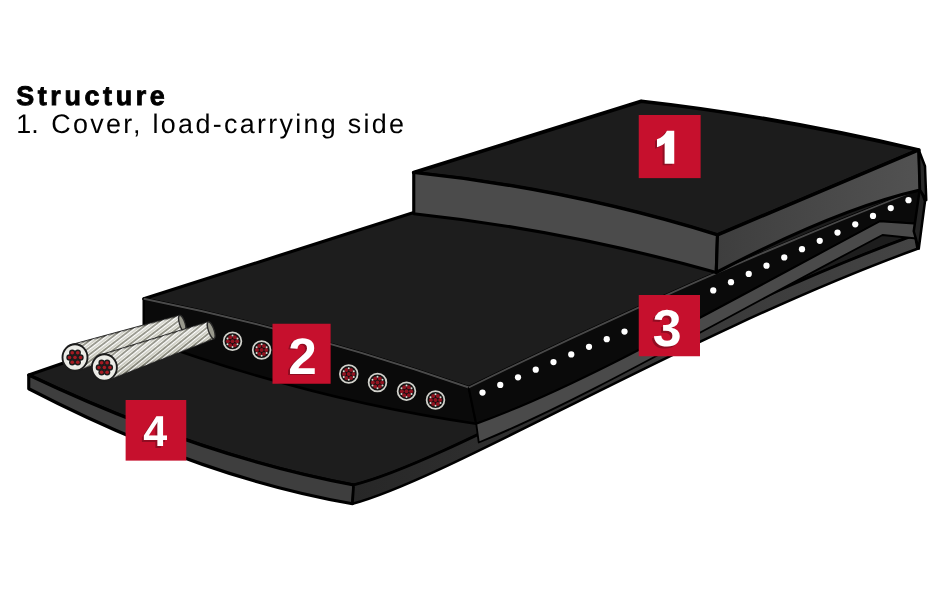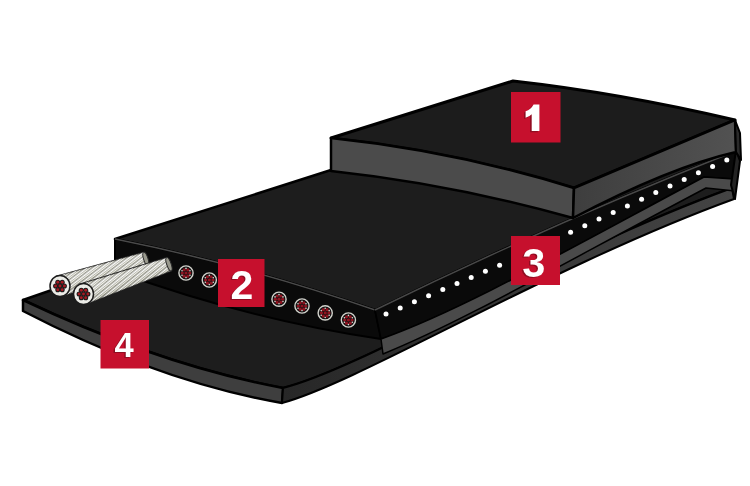--- a/index.html
+++ b/index.html
@@ -165,14 +165,16 @@
     <text x="242" y="299" font-size="41px">2</text>
     <rect x="511" y="236" width="49" height="49" fill="#c6102d"></rect>
     <text x="532.2" y="278.2" font-size="41.5px" fill="#900d22">3</text>
     <text x="533.8" y="277" font-size="41.5px">3</text>
     <rect x="100.5" y="320" width="48.5" height="48.5" fill="#c6102d"></rect>
     <text x="122.5" y="358.2" font-size="34.5px" fill="#900d22">4</text>
     <text x="124.1" y="357" font-size="34.5px">4</text>
   </g>
 </svg>
 <div id="txt">
+  <div class="title">Structure</div>
+  <div class="li"><span class="num">1.</span>Cover, load-carrying side</div>
 </div>
 </div>
 
 </body></html>

